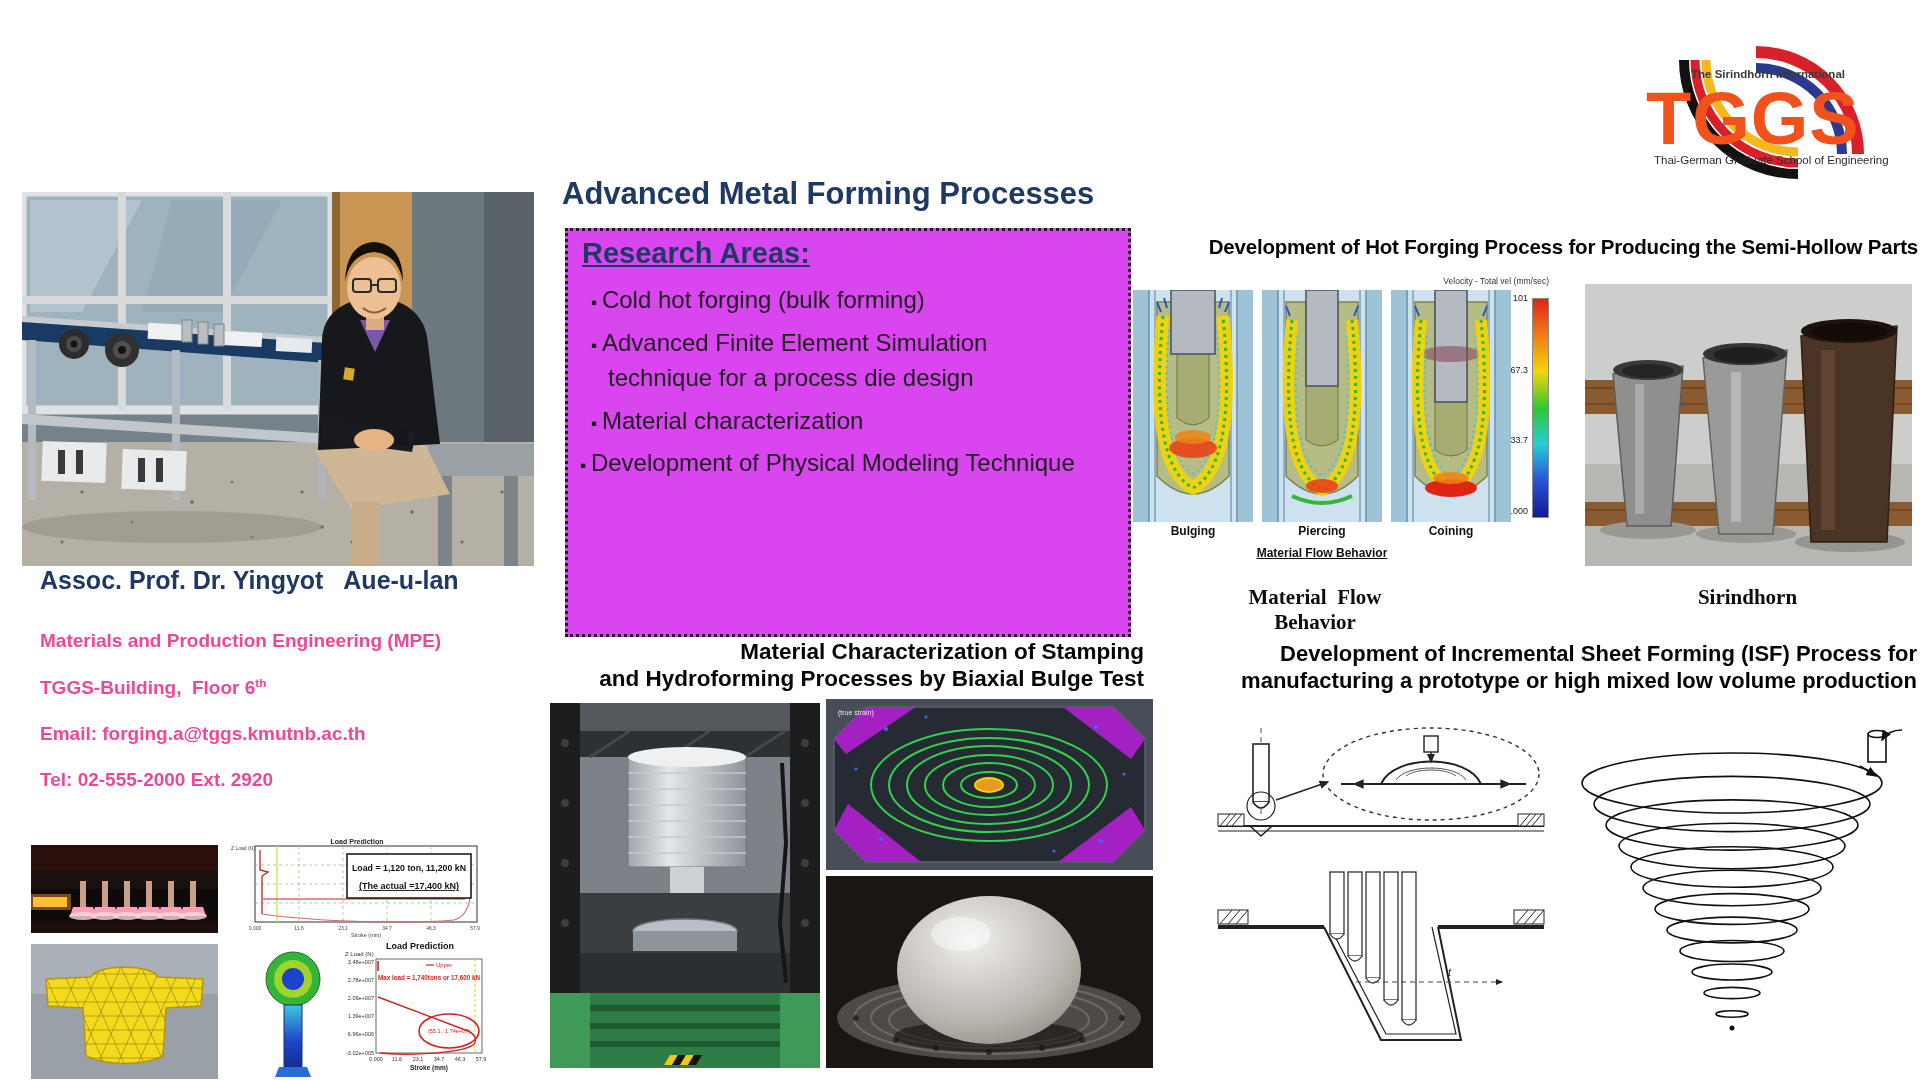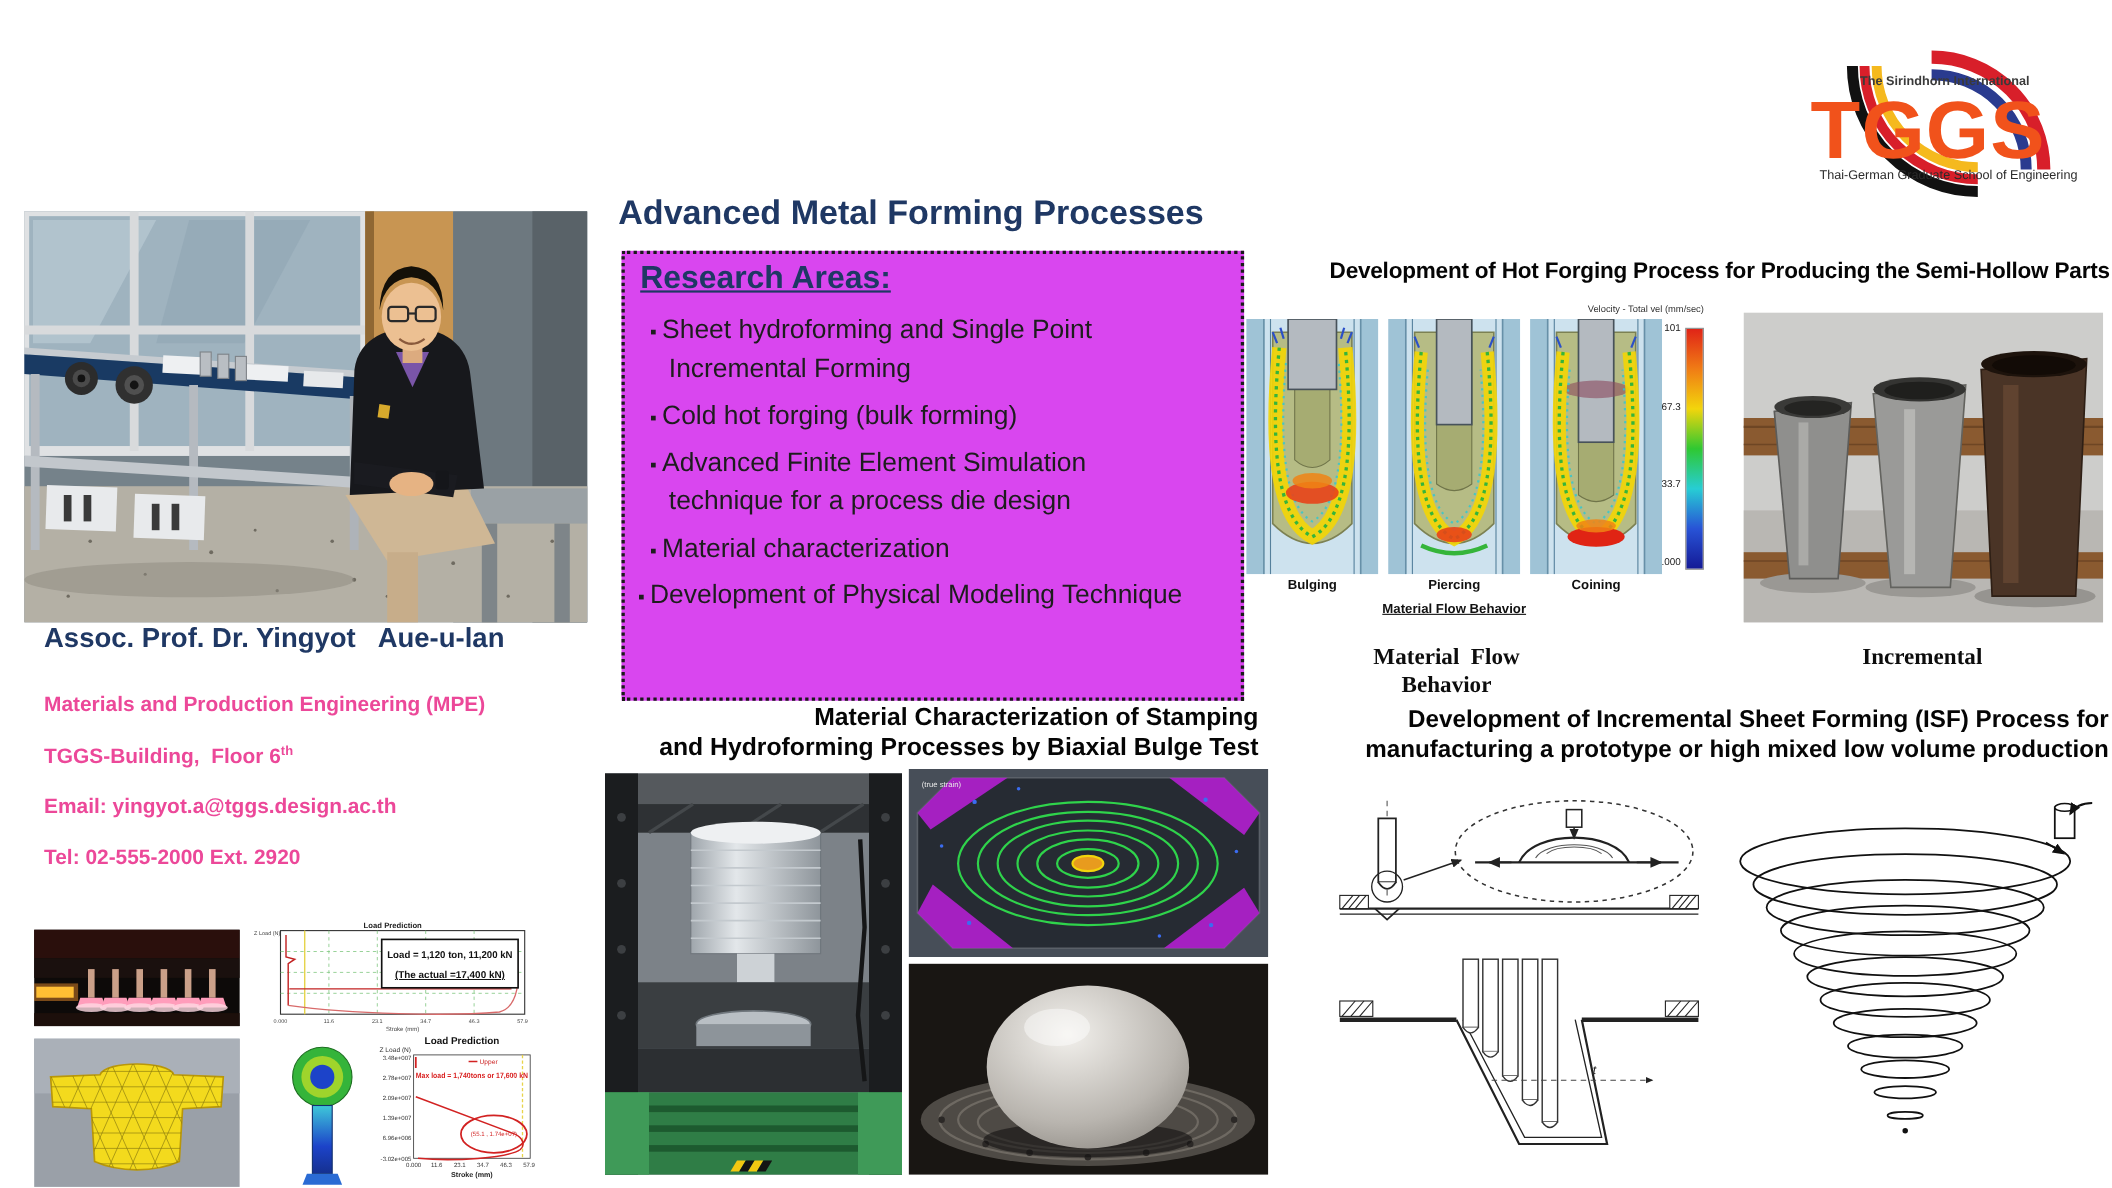--- a/index.html
+++ b/index.html
@@ -129,21 +129,21 @@
   <rect x="331" y="87" width="18" height="13" rx="3" fill="none" stroke="#2a2a2a" stroke-width="2"></rect>
   <rect x="356" y="87" width="18" height="13" rx="3" fill="none" stroke="#2a2a2a" stroke-width="2"></rect>
   <line x1="349" y1="93" x2="356" y2="93" stroke="#2a2a2a" stroke-width="2"></line>
   <path d="M341,116 Q352,125 364,116" fill="none" stroke="#8a5a3c" stroke-width="2"></path>
 </svg>
 
 <div class="abs prof-name blue pre" style="left:40px;top:566px;width:520px;">Assoc. Prof. Dr. Yingyot   Aue-u-lan</div>
 <div class="abs" style="left:40px;top:630px;width:480px;">
   <div class="info-line">Materials and Production Engineering (MPE)</div>
   <div class="info-line pre"><span class="pre">TGGS-Building,  Floor 6</span><sup class="th">th</sup></div>
-  <div class="info-line">Email: yingyot.a@tggs.design.ac.th</div>
+  <div class="info-line">Email: forging.a@tggs.kmutnb.ac.th</div>
   <div class="info-line">Tel: 02-555-2000 Ext. 2920</div>
 </div>
 
 <svg class="abs" style="left:31px;top:845px;" width="187" height="88" viewBox="0 0 187 88">
   <rect width="187" height="88" fill="#0d0a09"></rect>
   <rect width="187" height="26" fill="#2a0f0c"></rect>
   <rect y="26" width="187" height="18" fill="#1a100e"></rect>
   <rect x="2" y="52" width="34" height="10" fill="#ffdf3a"></rect>
   <rect x="0" y="49" width="40" height="16" fill="#ff9a2e" opacity="0.45"></rect>
   <g>
@@ -296,21 +296,20 @@
     <text x="139" y="122">57.9</text>
   </g>
   <text x="87" y="131" font-size="6.5" font-weight="bold" text-anchor="middle" fill="#222">Stroke (mm)</text>
 </svg>
 
 <div class="abs blue" style="left:562px;top:176px;font-size:31px;font-weight:bold;text-align:right;">Advanced Metal Forming Processes</div>
 
 <div class="abs rbox" style="left:565px;top:228px;width:566px;height:409px;">
   <h2>Research Areas:</h2>
   <ul>
-    <li>Sheet hydroforming and Single Point Incremental Forming</li>
     <li>Cold hot forging (bulk forming)</li>
     <li>Advanced Finite Element Simulation technique for a process die design</li>
     <li>Material characterization</li>
     <li class="nohang">Development of Physical Modeling Technique</li>
   </ul>
 </div>
 
 <div class="abs sec-h center" style="left:552px;top:638px;width:592px;font-size:22.5px;line-height:1.2;">
   <div>Material Characterization of Stamping</div>
   <div>and Hydroforming Processes by Biaxial Bulge Test</div>
@@ -543,21 +542,21 @@
 
   <g transform="translate(212,22)">
     <path d="M4,30 L100,20 L90,236 L14,236 Z" fill="#4a3426" stroke="#2e1f15" stroke-width="1.5"></path>
     <ellipse cx="52" cy="25" rx="48" ry="12" fill="#1d130c"></ellipse>
     <ellipse cx="52" cy="26" rx="38" ry="9" fill="#120b06"></ellipse>
     <rect x="24" y="44" width="14" height="180" fill="#6b4c36" opacity="0.65"></rect>
   </g>
 </svg>
 
 <div class="abs serifcap pre" style="left:1210px;top:585px;width:210px;">Material  Flow Behavior</div>
-<div class="abs serifcap" style="left:1640px;top:585px;width:215px;">Incremental</div>
+<div class="abs serifcap" style="left:1640px;top:585px;width:215px;">Sirindhorn</div>
 
 <div class="abs sec-h center" style="left:1203px;top:641px;width:714px;font-size:22px;line-height:1.22;">
   <div>Development of Incremental Sheet Forming (ISF) Process for</div>
   <div>manufacturing a prototype or high mixed low volume production</div>
 </div>
 
 <svg class="abs" style="left:1206px;top:722px;" width="352" height="352" viewBox="0 0 352 352">
   <defs>
     <marker id="arr" markerWidth="8" markerHeight="8" refX="6" refY="3" orient="auto">
       <path d="M0,0 L7,3 L0,6 Z" fill="#222"></path>

